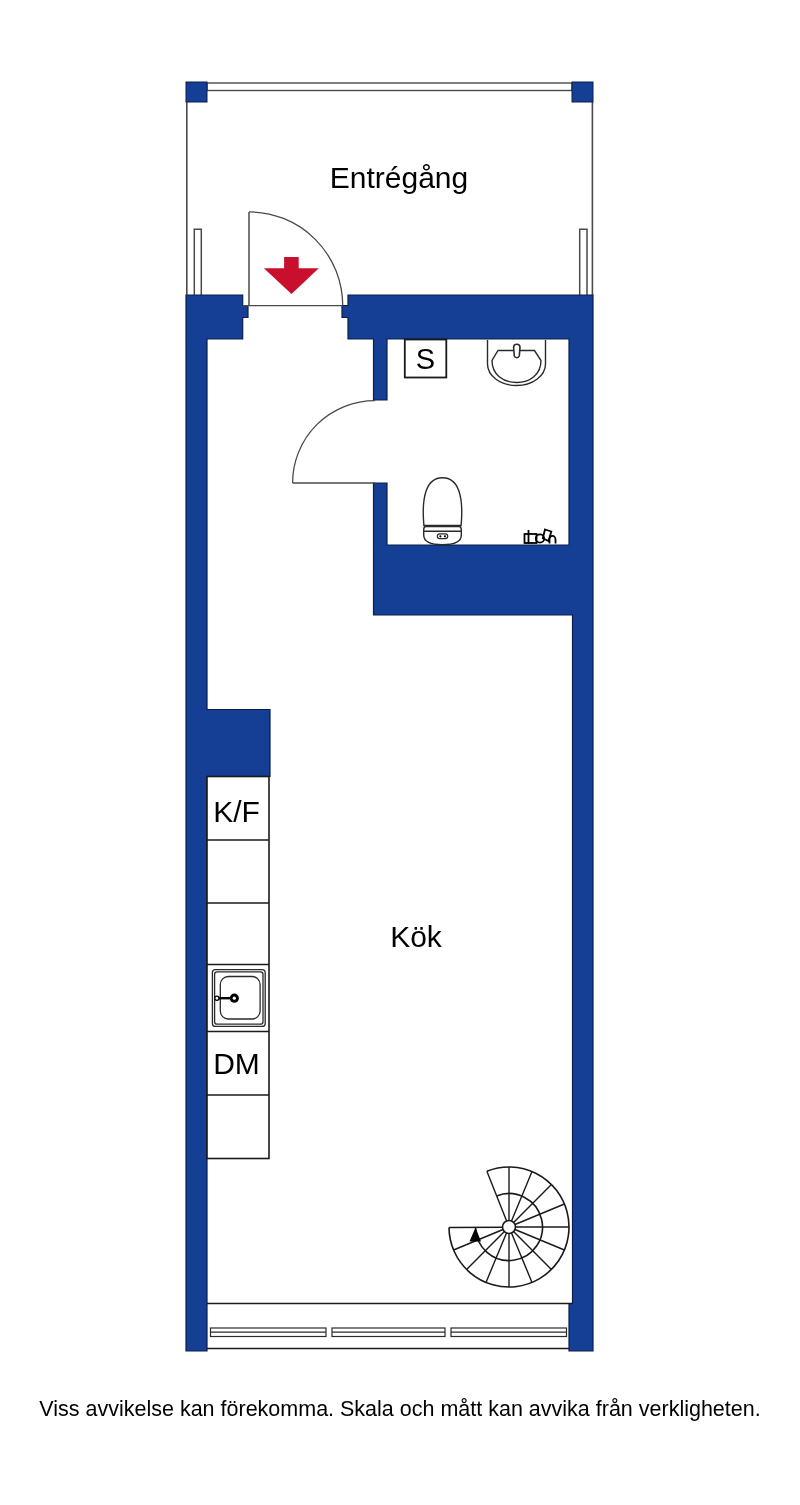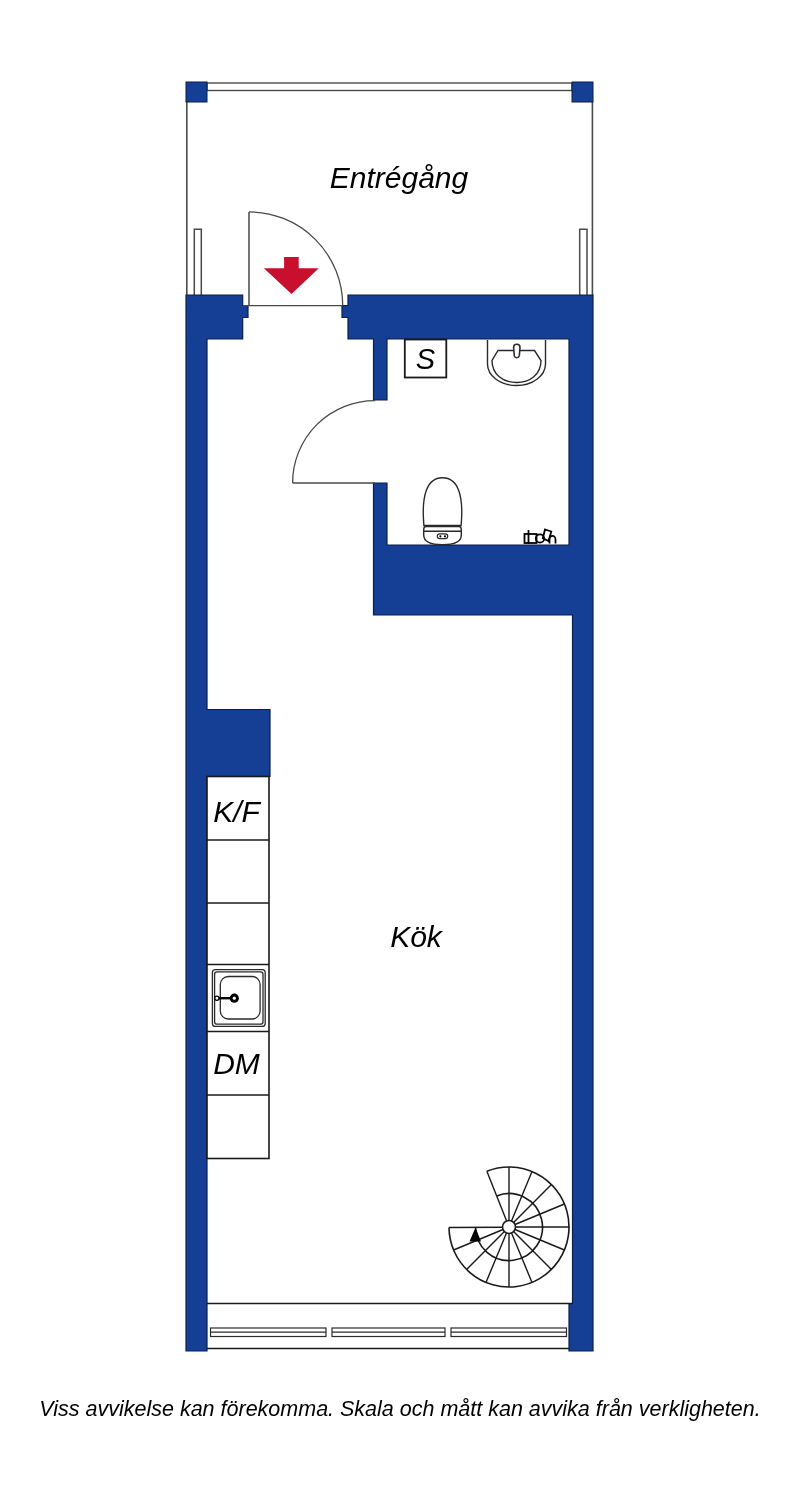--- a/index.html
+++ b/index.html
@@ -1,16 +1,16 @@
 <!DOCTYPE html>
 <html><head>
 <meta charset="utf-8">
 <style>
   html,body{margin:0;padding:0;background:#ffffff;}
-  .page{width:724px;height:1505px;position:relative;font-family:"Liberation Sans", sans-serif;font-style:italic;}
+  .page{width:724px;height:1505px;position:relative;font-family:"Liberation Sans", sans-serif;}
   svg{display:block;}
 </style>
 </head>
 <body>
 <div class="page">
 <svg width="800" height="1505" viewBox="0 0 800 1505">
 
   <rect x="0" y="0" width="800" height="1505" fill="#ffffff"></rect>
 
   <rect x="207" y="83" width="365" height="7.5" fill="none" stroke="#4a4a4a" stroke-width="1.4"></rect>

